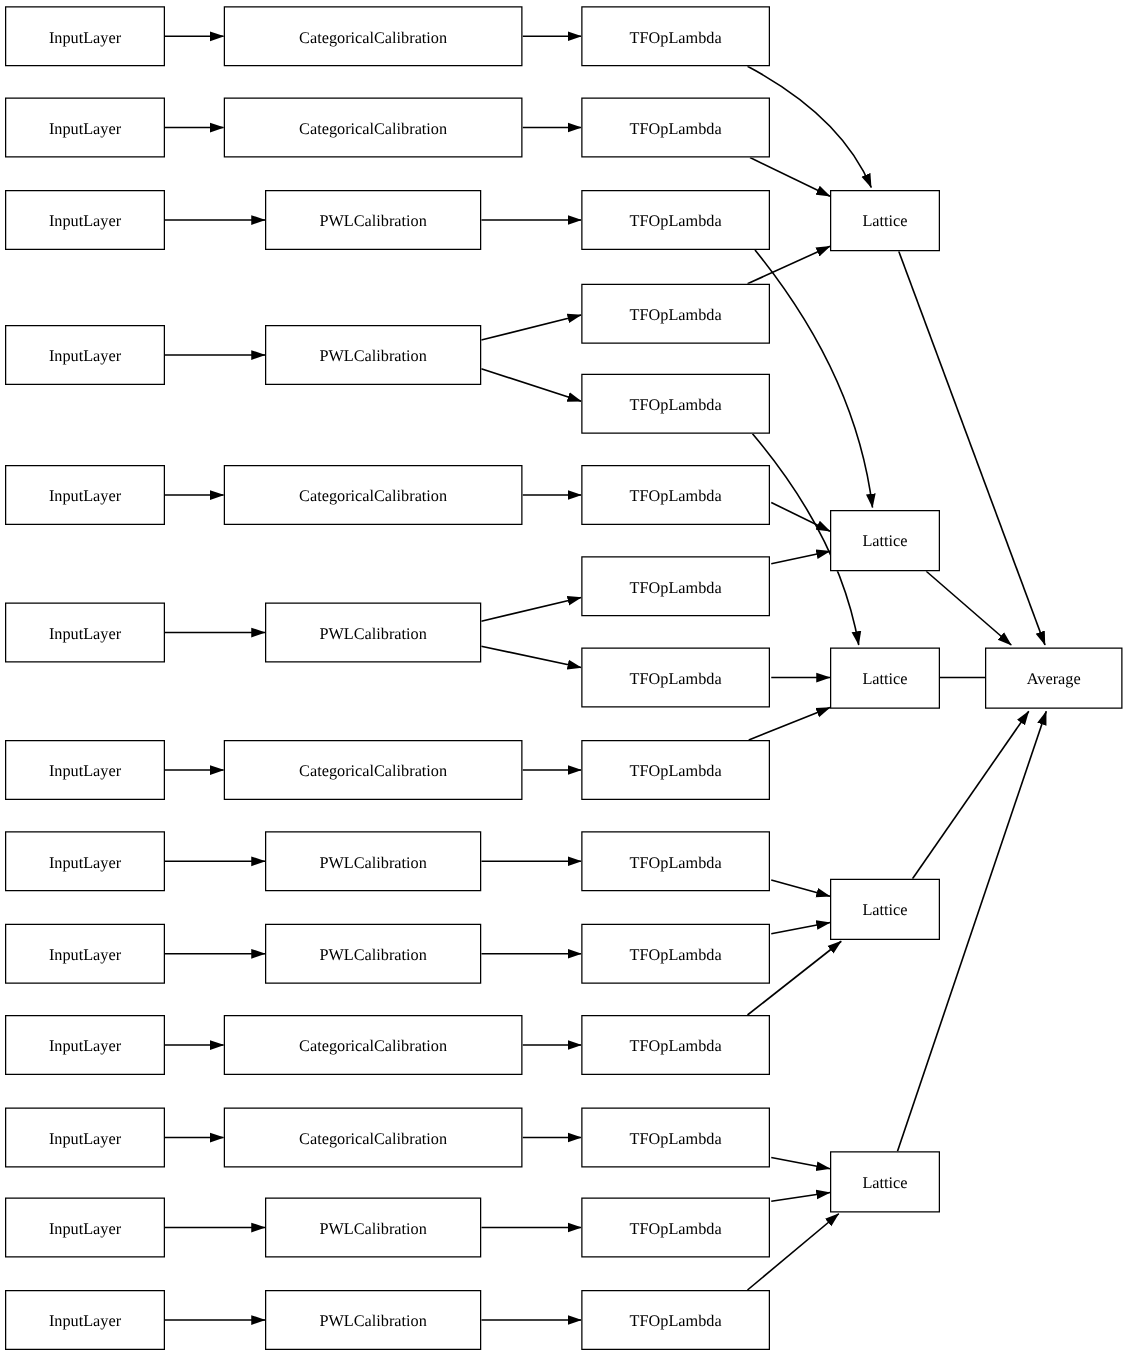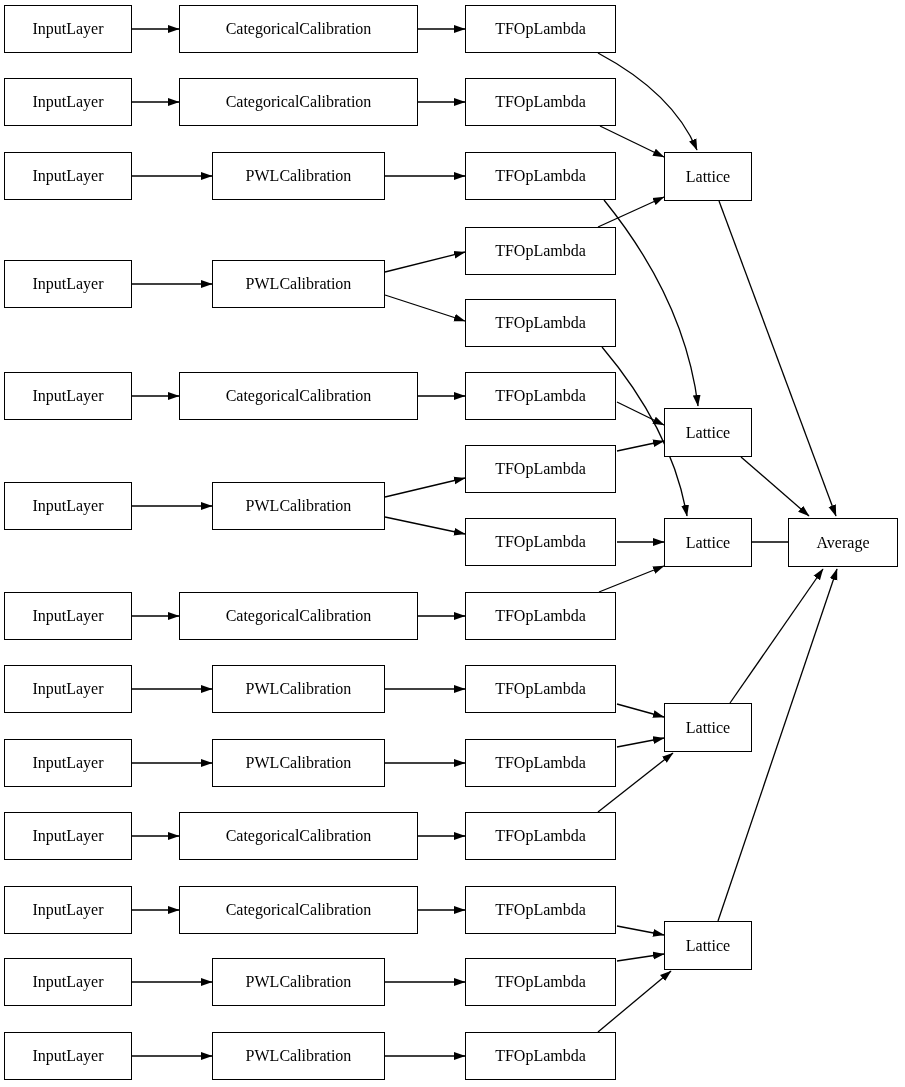--- a/index.html
+++ b/index.html
@@ -5,21 +5,21 @@
   html,body{margin:0;padding:0;background:#ffffff;}
   .canvas{
     position:relative;width:905px;height:1087px;background:#ffffff;
     font-family:"Liberation Serif","DejaVu Serif",serif;overflow:hidden;
   }
   .canvas svg{position:absolute;left:0;top:0;width:905px;height:1087px;}
   .edge{stroke:#000000;stroke-width:1.3;fill:none;}
   .node{
     position:absolute;box-sizing:border-box;border:1.5px solid #000000;
     background:#ffffff;color:#000000;display:flex;align-items:center;justify-content:center;
-    font-size:16px;line-height:1;white-space:nowrap;
+    font-size:13px;line-height:1;white-space:nowrap;
   }
 </style>
 </head>
 <body>
 
 <div class="canvas">
   <svg id="edge-svg" viewBox="0 0 905 1087">
     <defs>
       <marker id="arrowhead" viewBox="0 0 12 9" refX="11" refY="4.5" markerWidth="12" markerHeight="9" orient="auto" markerUnits="userSpaceOnUse">
         <path d="M0,0.6 L11.5,4.5 L0,8.4 z" fill="#000000"></path>

